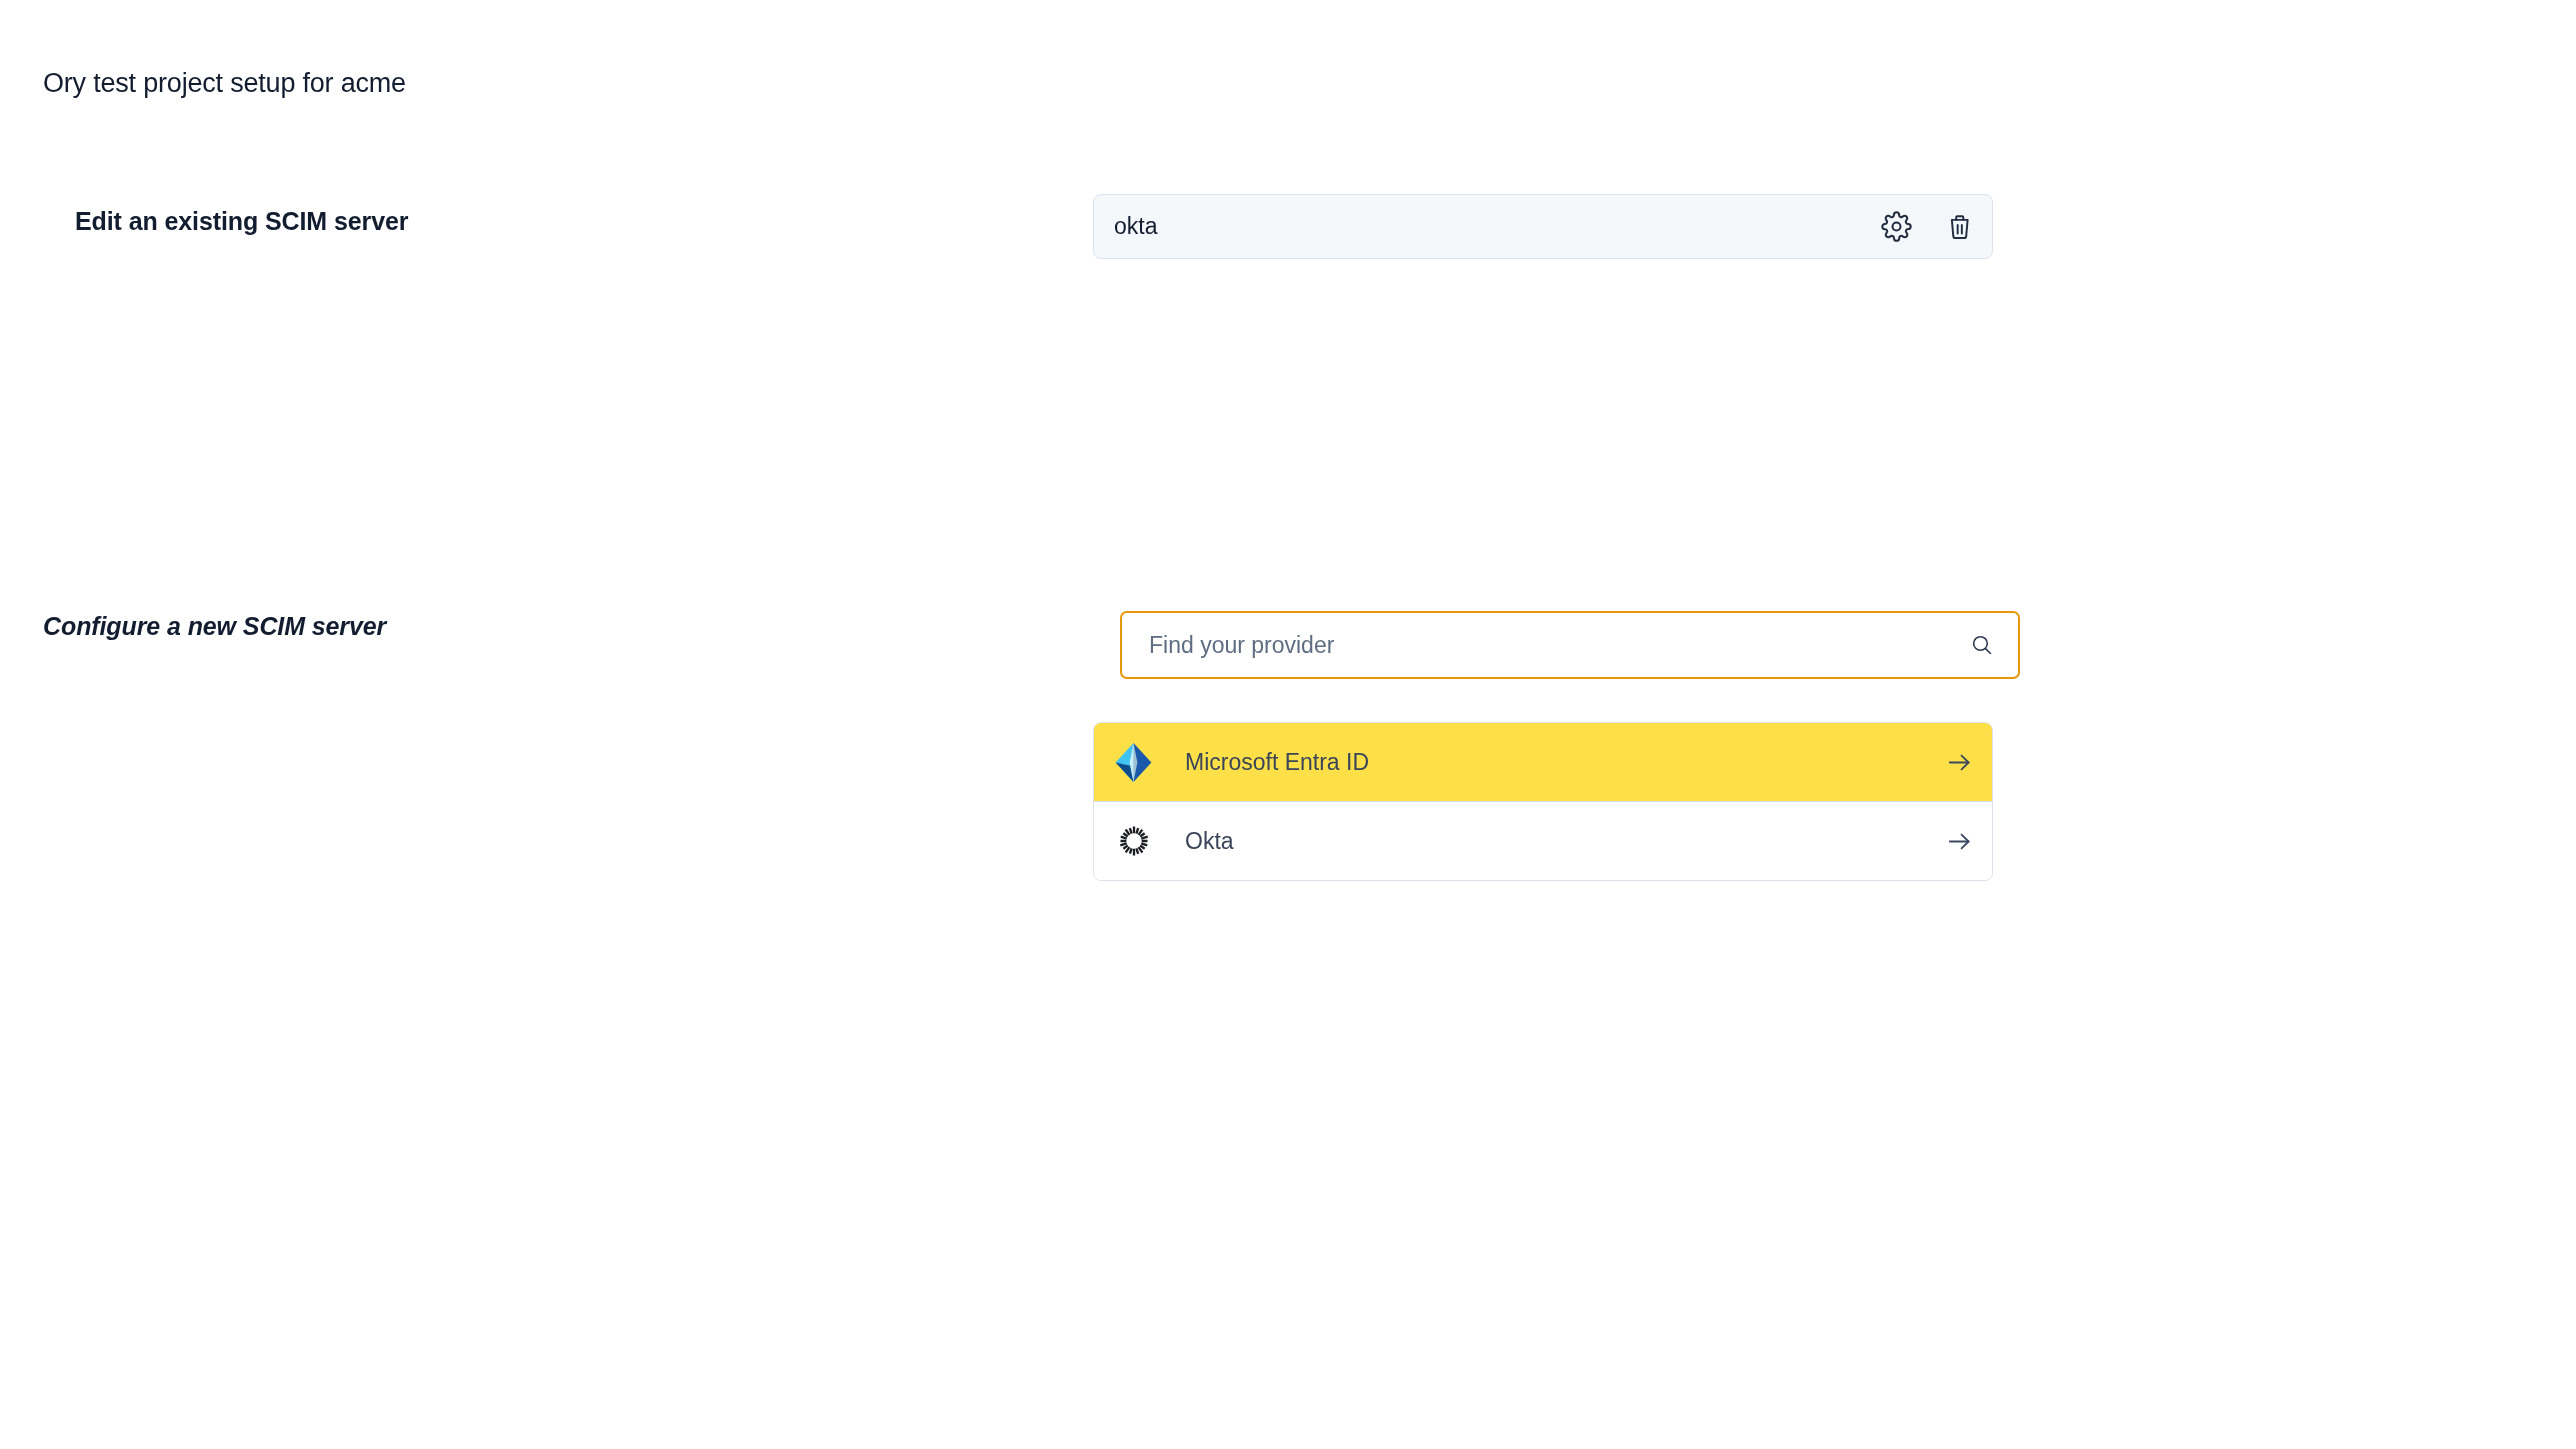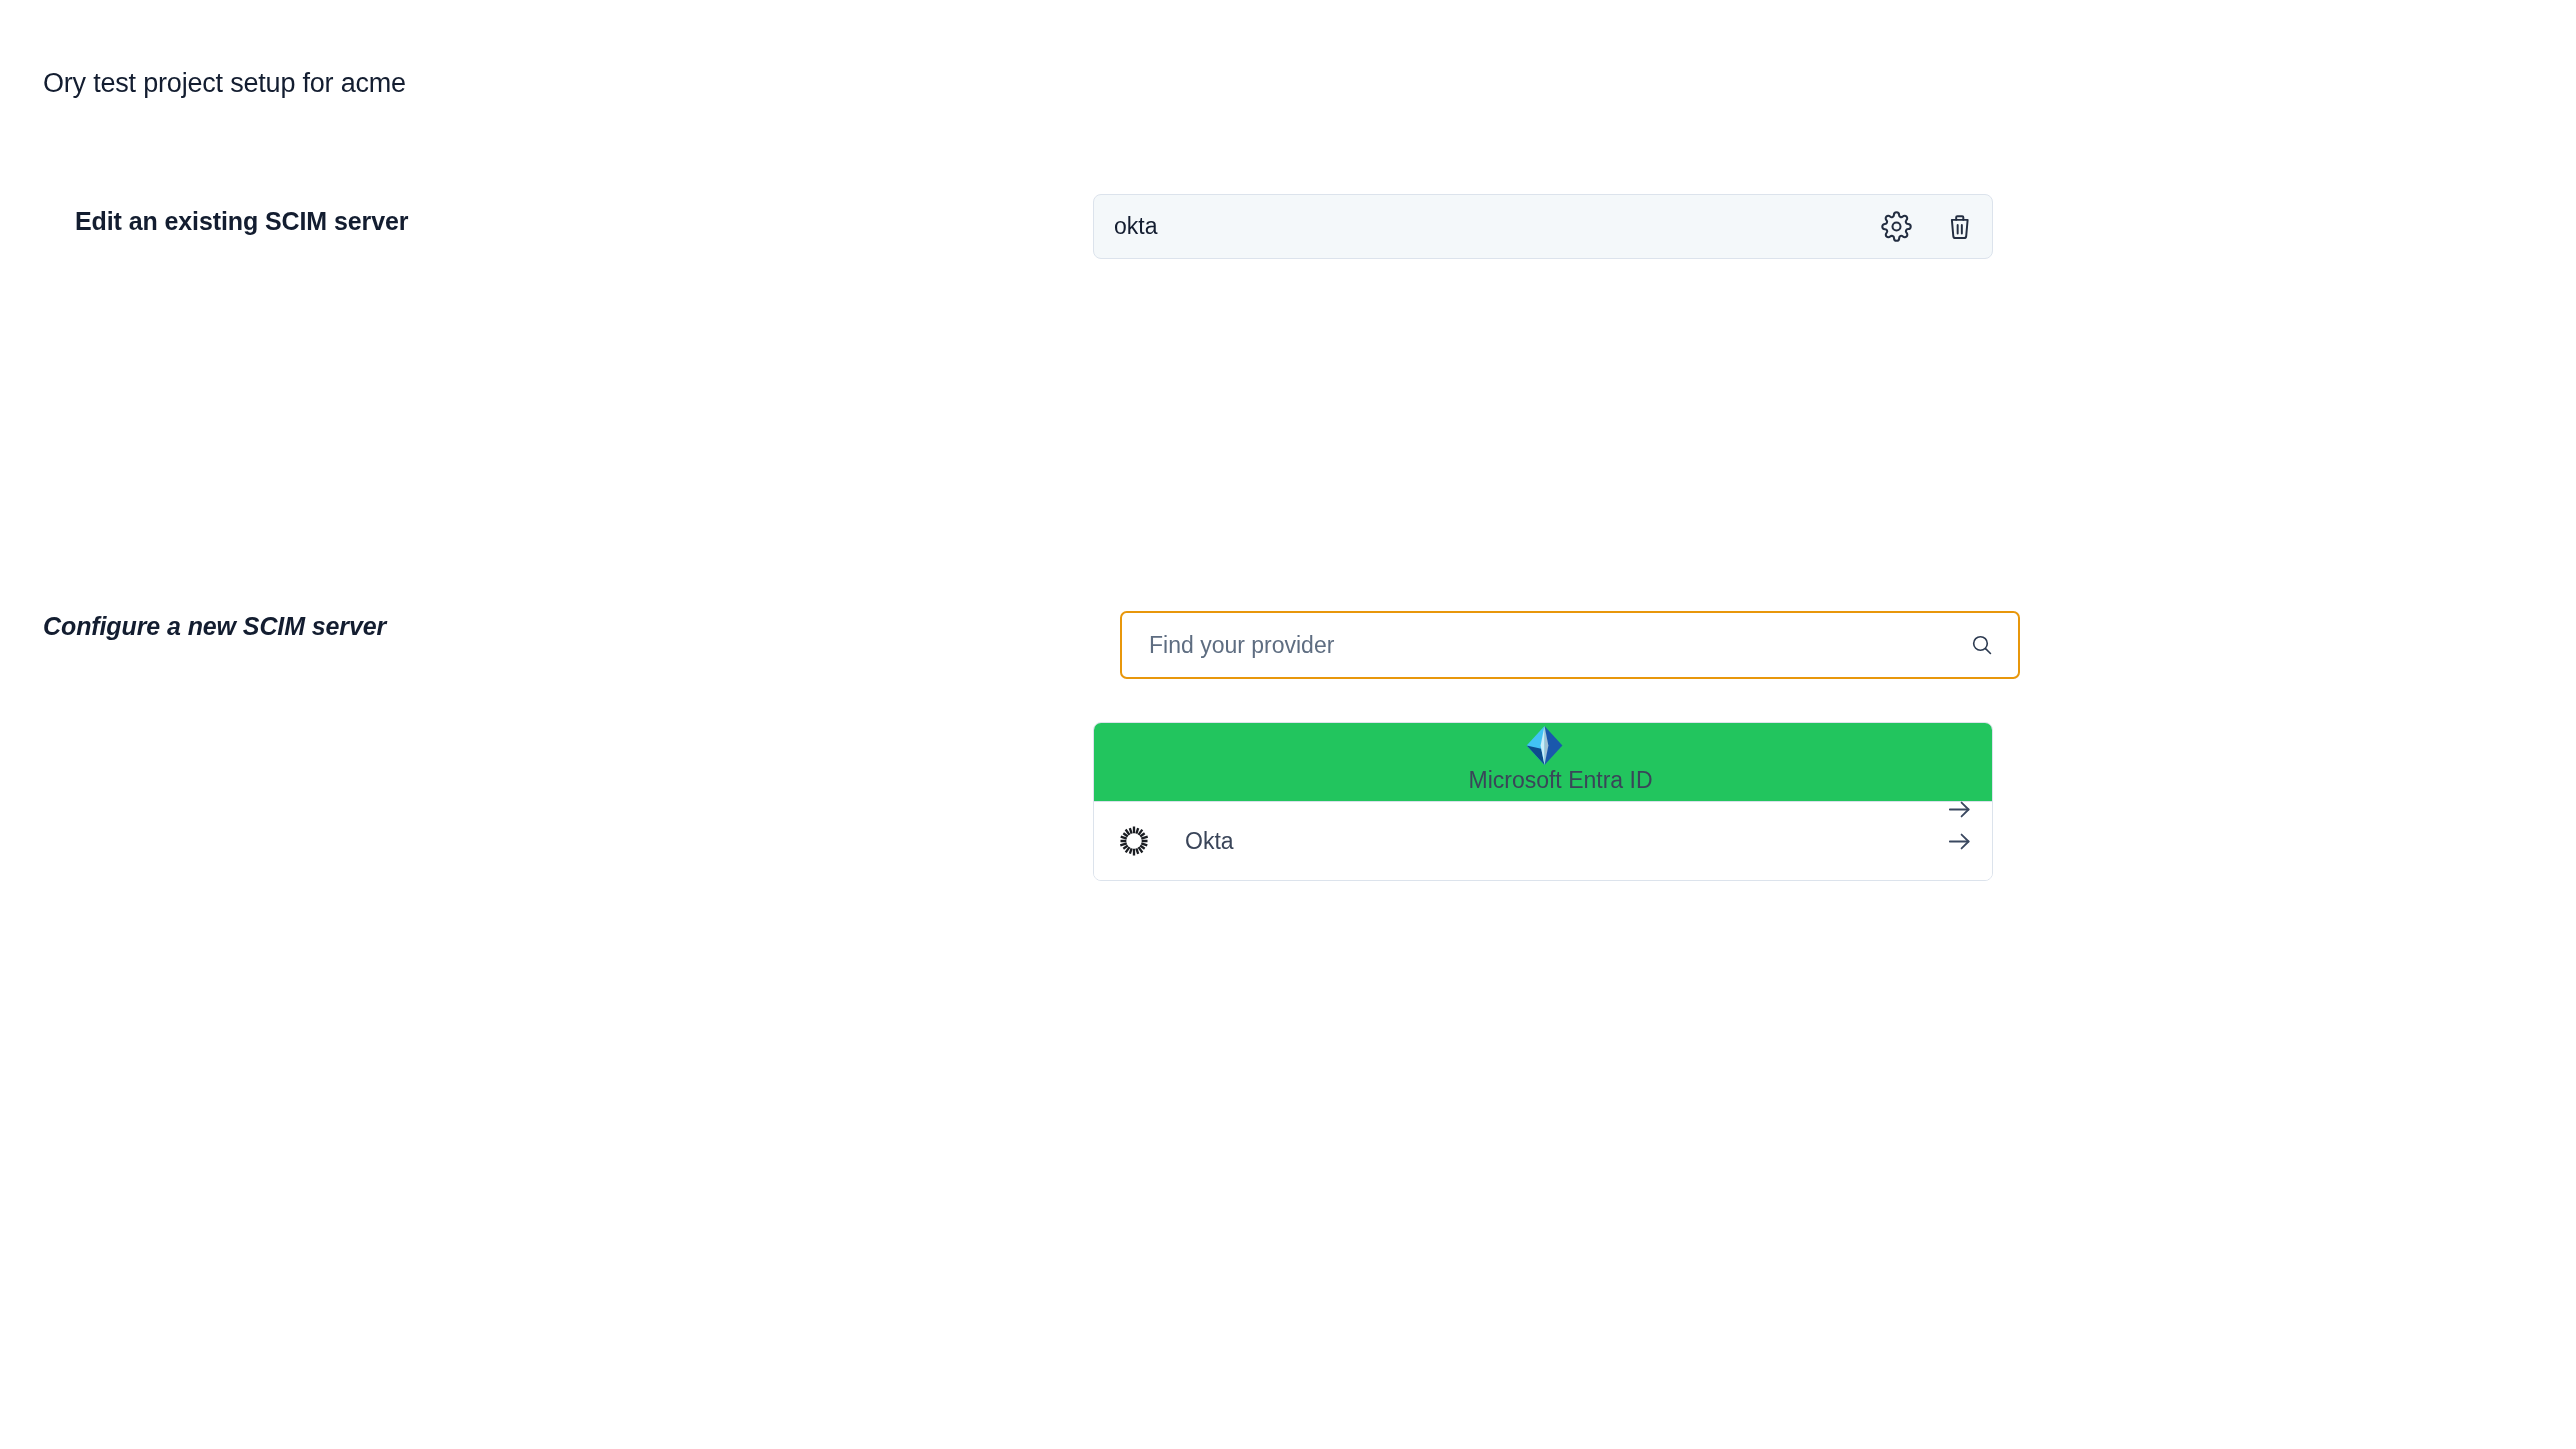--- a/index.html
+++ b/index.html
@@ -121,21 +121,21 @@
     overflow: hidden;
   }
   .provider-row {
     display: flex;
     align-items: center;
     height: 78px;
     padding: 0 17px 0 20px;
     cursor: pointer;
     background: #ffffff;
   }
-  .provider-row.highlighted { background: #22c55e; flex-direction: column; }
+  .provider-row.highlighted { background: #fde047; }
   .provider-row + .provider-row { border-top: 1.3px solid #D8E0EA; }
   .provider-logo {
     width: 39px;
     height: 44px;
     display: flex;
     align-items: center;
     justify-content: center;
     flex: 0 0 auto;
   }
   .provider-label {

